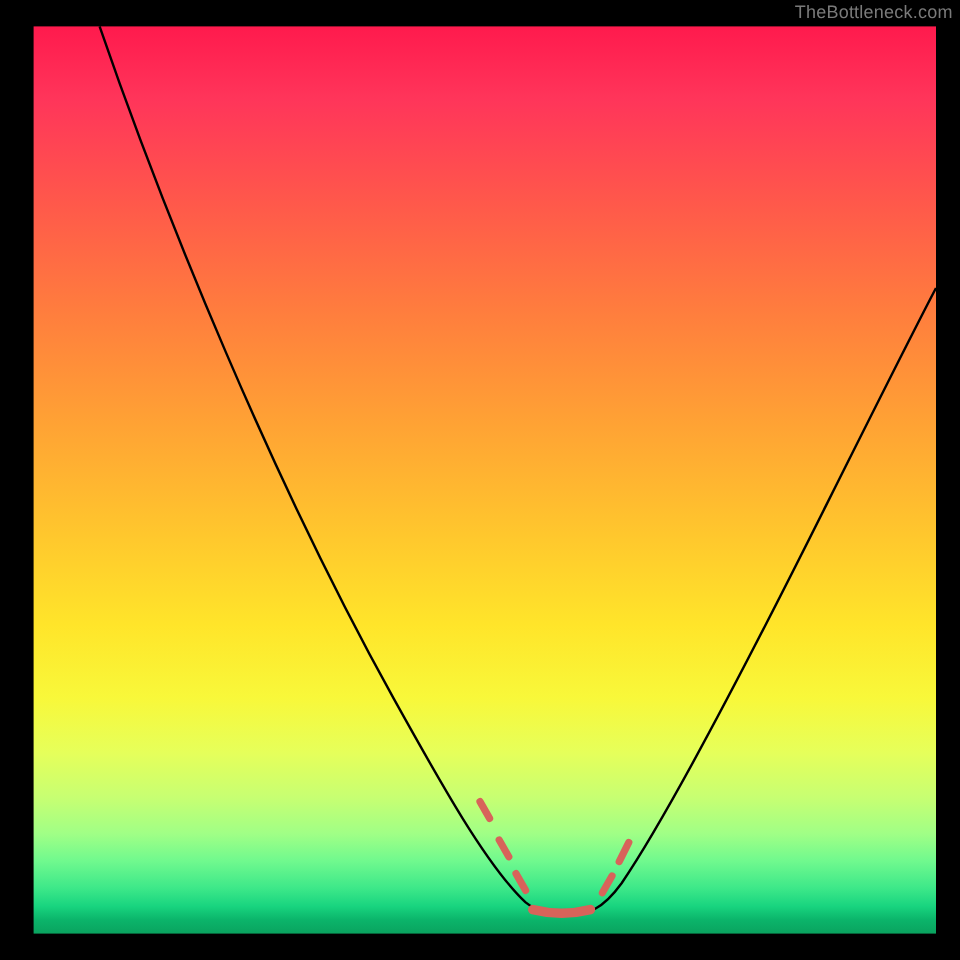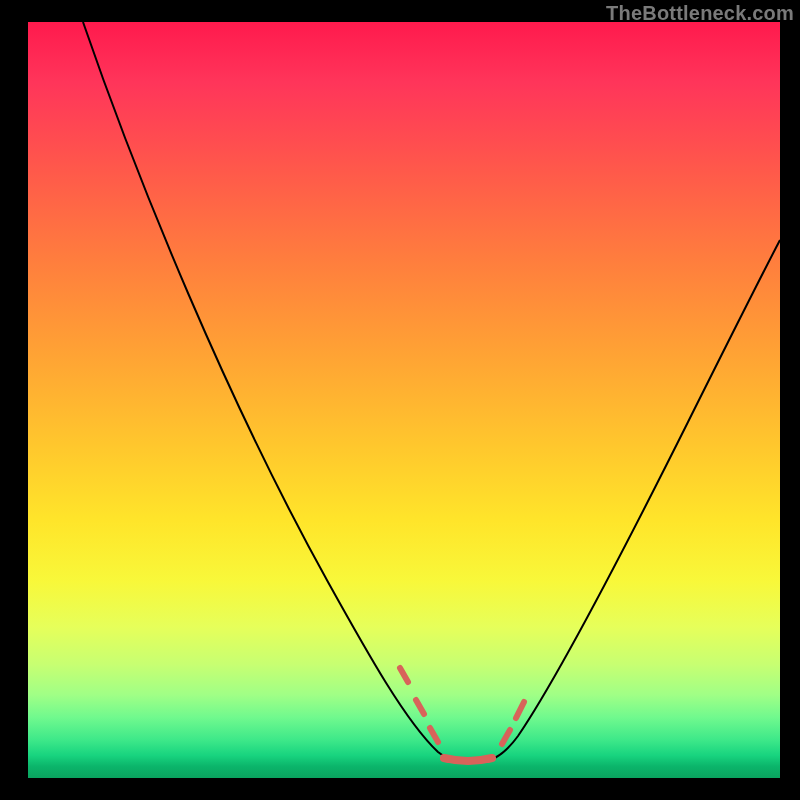--- a/index.html
+++ b/index.html
@@ -44,22 +44,22 @@
       #18d47f 97%,
       #0bb46a 98.5%,
       #0aa35f 100%
     );
   }
   .watermark {
     position: absolute;
     top: 2px;
     right: 6px;
     color: #7a7a7a;
-    font-size: 20px;
-    font-weight: 700;
+    font-size: 15px;
+    font-weight: 400;
     letter-spacing: 0.2px;
     user-select: none;
   }
   svg.curve {
     position: absolute;
     left: 0;
     top: 0;
     width: 752px;
     height: 756px;
     overflow: visible;

